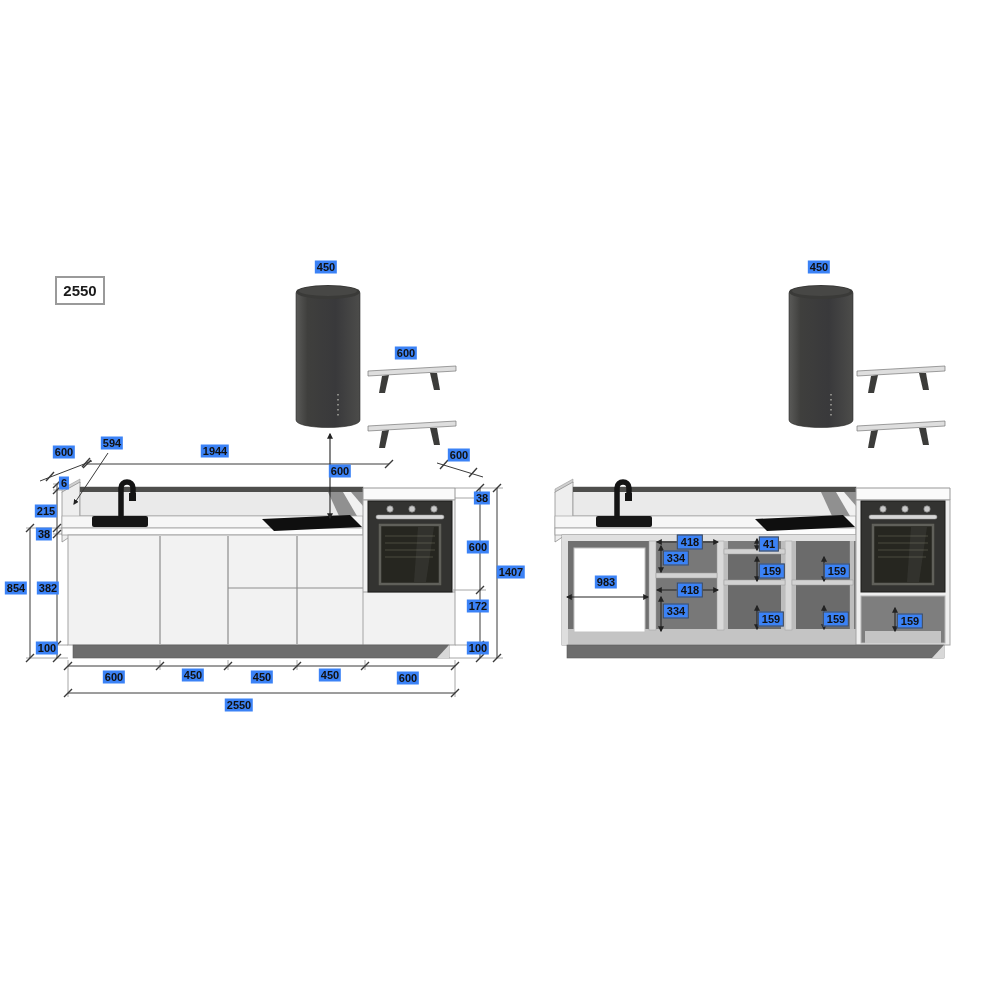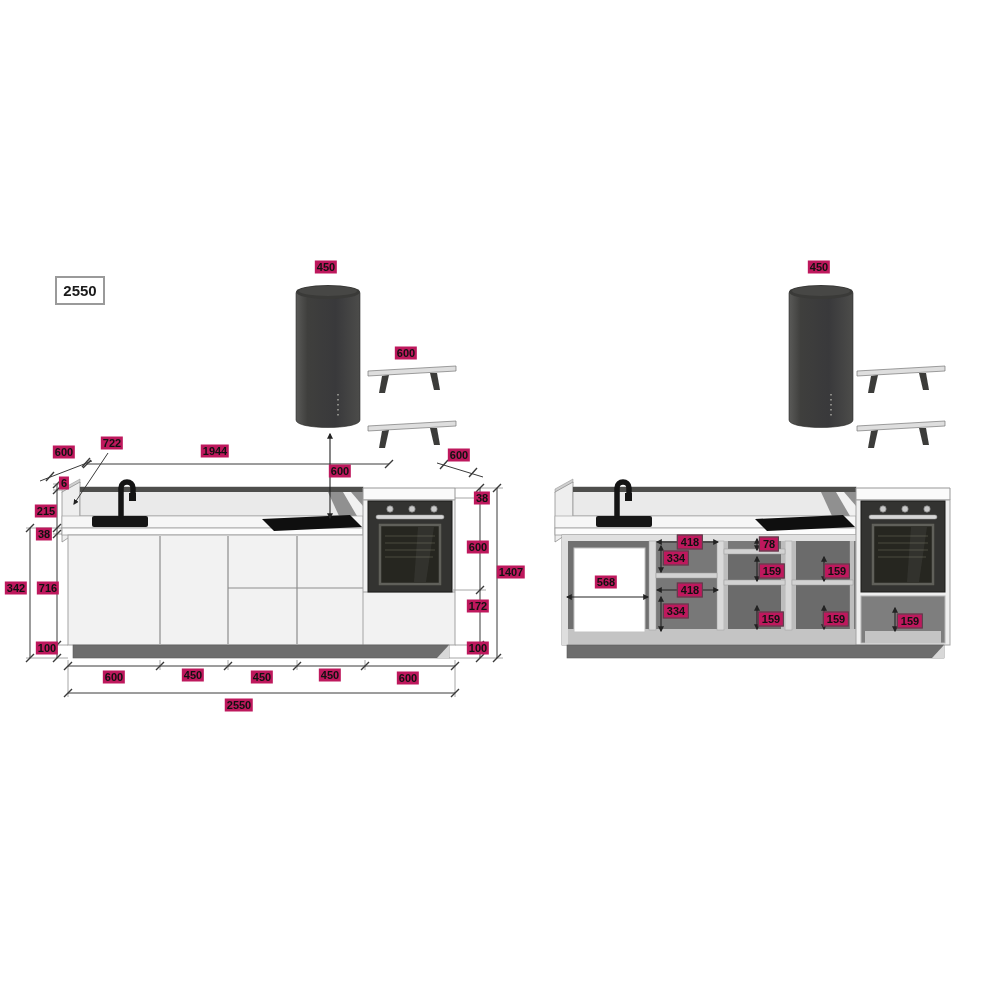--- a/index.html
+++ b/index.html
@@ -5,21 +5,21 @@
   html,body{margin:0;padding:0;background:#fff;}
   #stage{position:relative;width:1000px;height:1000px;background:#ffffff;overflow:hidden;
          font-family:"Liberation Sans",sans-serif;}
   #scene{position:absolute;left:0;top:0;width:1000px;height:1000px;}
   .dim{stroke:#3a3a3a;stroke-width:1;fill:none;}
   .tick{stroke:#3a3a3a;stroke-width:1.4;fill:none;}
   .ext{stroke:#8f8f8f;stroke-width:0.8;fill:none;}
   .arrow{stroke:#222;stroke-width:1.1;fill:none;}
   .leader{stroke:#3a3a3a;stroke-width:1;fill:none;}
   .lbl{position:absolute;transform:translate(-50%,-50%);font-weight:bold;font-size:11px;
-       color:#111;background:#be185d;padding:0 2px;line-height:13px;white-space:nowrap;}
+       color:#111;background:#3b82f6;padding:0 2px;line-height:13px;white-space:nowrap;}
   .boxed{border:1px solid #4a4a4a;padding:0 3px;}
   .title-box{position:absolute;left:55px;top:276px;width:46px;height:25px;border:2px solid #9a9a9a;
        display:flex;align-items:center;justify-content:center;font-weight:bold;font-size:15px;color:#1a1a1a;}
 </style>
 </head>
 <body>
 
 <div id="stage">
 
   <svg id="scene" viewBox="0 0 1000 1000">
@@ -181,48 +181,48 @@
       <path class="arrow" d="M824,606 V629" marker-start="url(#arr)" marker-end="url(#arr)"></path>
       <path class="arrow" d="M895,608 V631" marker-start="url(#arr)" marker-end="url(#arr)"></path>
     </g>
   </svg>
 
   <div class="title-box">2550</div>
 
   <div class="lbl" style="left:326px;top:267px">450</div>
   <div class="lbl" style="left:406px;top:353px">600</div>
   <div class="lbl" style="left:64px;top:452px">600</div>
-  <div class="lbl" style="left:112px;top:443px">722</div>
+  <div class="lbl" style="left:112px;top:443px">594</div>
   <div class="lbl" style="left:215px;top:451px">1944</div>
   <div class="lbl" style="left:340px;top:471px">600</div>
   <div class="lbl" style="left:459px;top:455px">600</div>
   <div class="lbl" style="left:64px;top:483px">6</div>
   <div class="lbl" style="left:46px;top:511px">215</div>
   <div class="lbl" style="left:44px;top:534px">38</div>
-  <div class="lbl" style="left:16px;top:588px">342</div>
-  <div class="lbl" style="left:48px;top:588px">716</div>
+  <div class="lbl" style="left:16px;top:588px">854</div>
+  <div class="lbl" style="left:48px;top:588px">382</div>
   <div class="lbl" style="left:47px;top:648px">100</div>
   <div class="lbl" style="left:482px;top:498px">38</div>
   <div class="lbl" style="left:478px;top:547px">600</div>
   <div class="lbl" style="left:478px;top:606px">172</div>
   <div class="lbl" style="left:478px;top:648px">100</div>
   <div class="lbl" style="left:511px;top:572px">1407</div>
   <div class="lbl" style="left:114px;top:677px">600</div>
   <div class="lbl" style="left:193px;top:675px">450</div>
   <div class="lbl" style="left:262px;top:677px">450</div>
   <div class="lbl" style="left:330px;top:675px">450</div>
   <div class="lbl" style="left:408px;top:678px">600</div>
   <div class="lbl" style="left:239px;top:705px">2550</div>
 
   <div class="lbl" style="left:819px;top:267px">450</div>
-  <div class="lbl" style="left:606px;top:582px">568</div>
+  <div class="lbl" style="left:606px;top:582px">983</div>
   <div class="lbl boxed" style="left:690px;top:542px">418</div>
   <div class="lbl boxed" style="left:676px;top:558px">334</div>
   <div class="lbl boxed" style="left:690px;top:590px">418</div>
   <div class="lbl boxed" style="left:676px;top:611px">334</div>
-  <div class="lbl boxed" style="left:769px;top:544px">78</div>
+  <div class="lbl boxed" style="left:769px;top:544px">41</div>
   <div class="lbl boxed" style="left:772px;top:571px">159</div>
   <div class="lbl boxed" style="left:771px;top:619px">159</div>
   <div class="lbl boxed" style="left:837px;top:571px">159</div>
   <div class="lbl boxed" style="left:836px;top:619px">159</div>
   <div class="lbl boxed" style="left:910px;top:621px">159</div>
 
 </div>
 
 </body></html>

